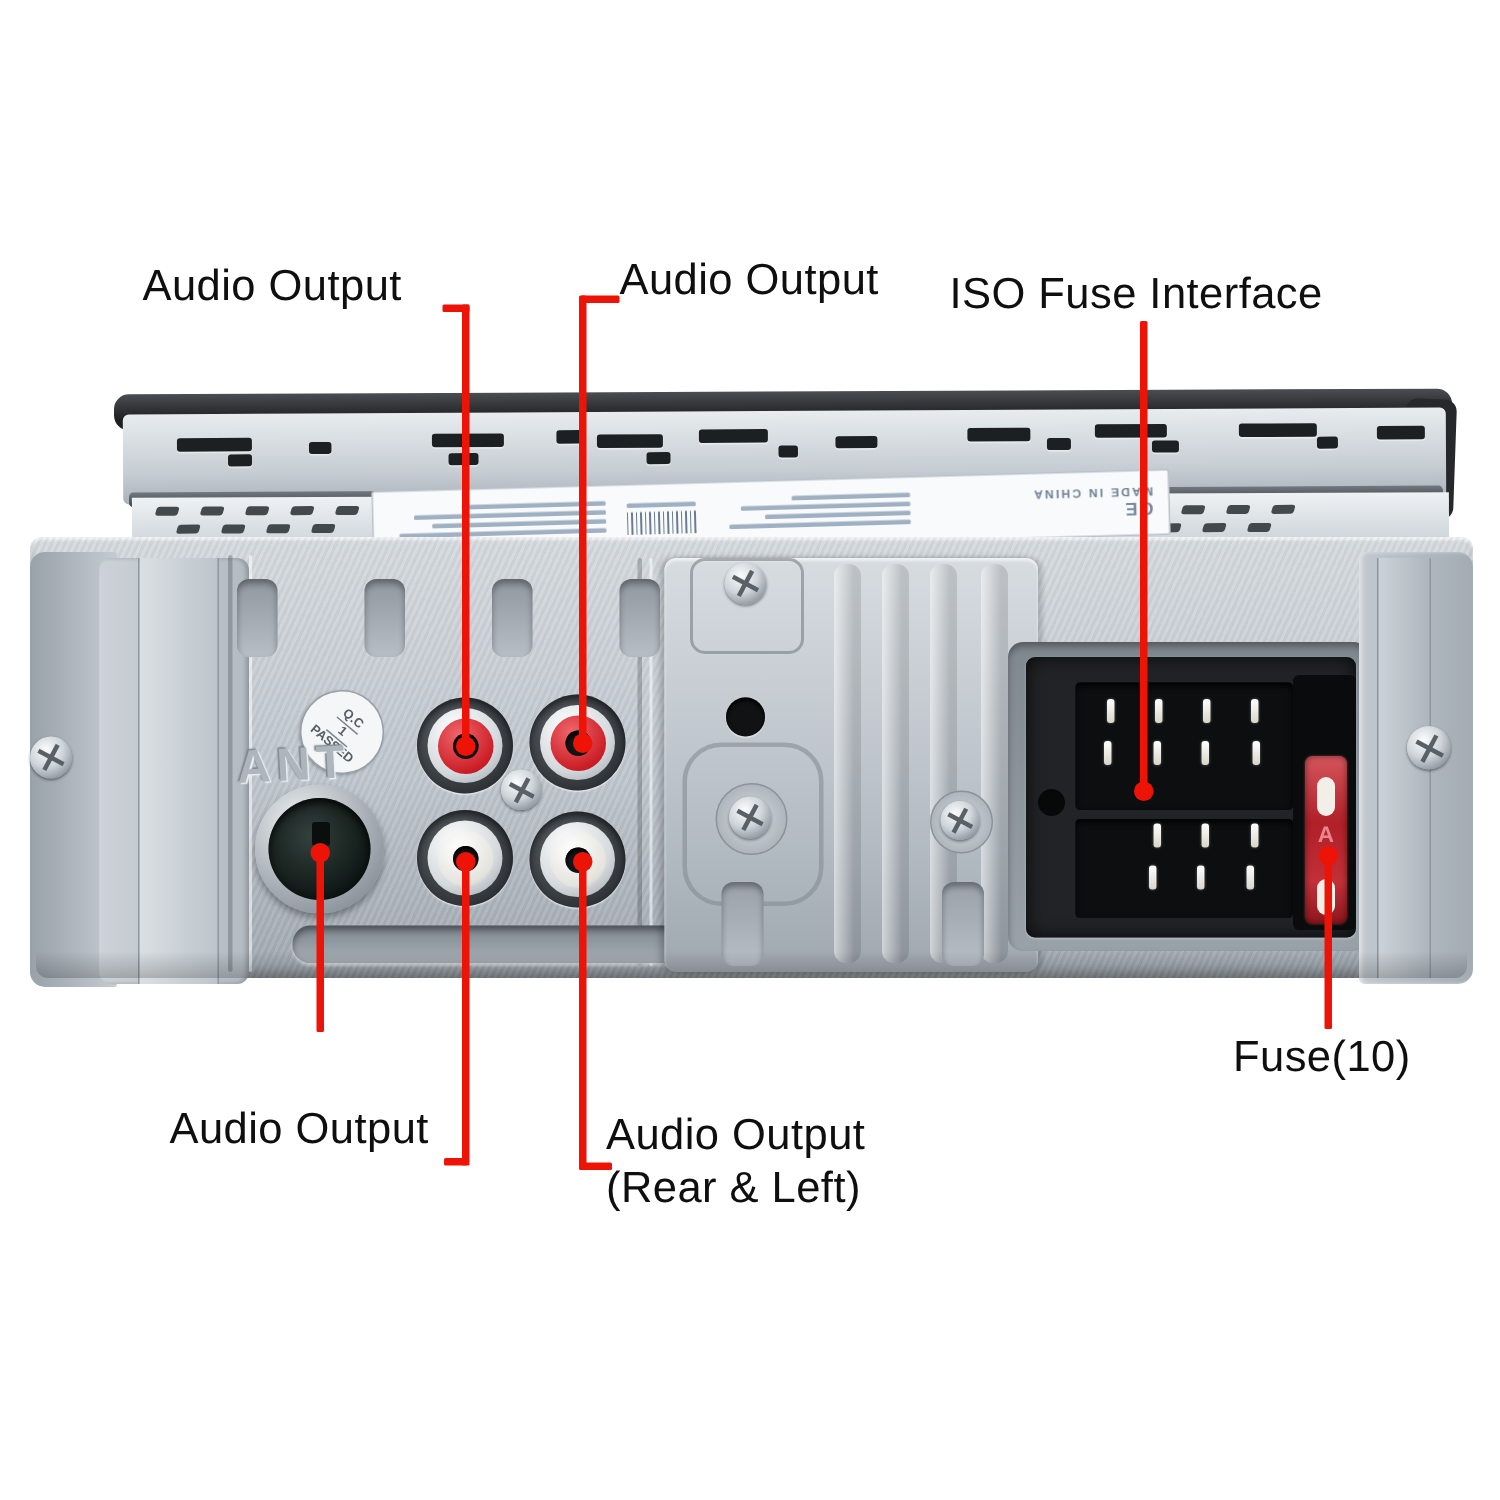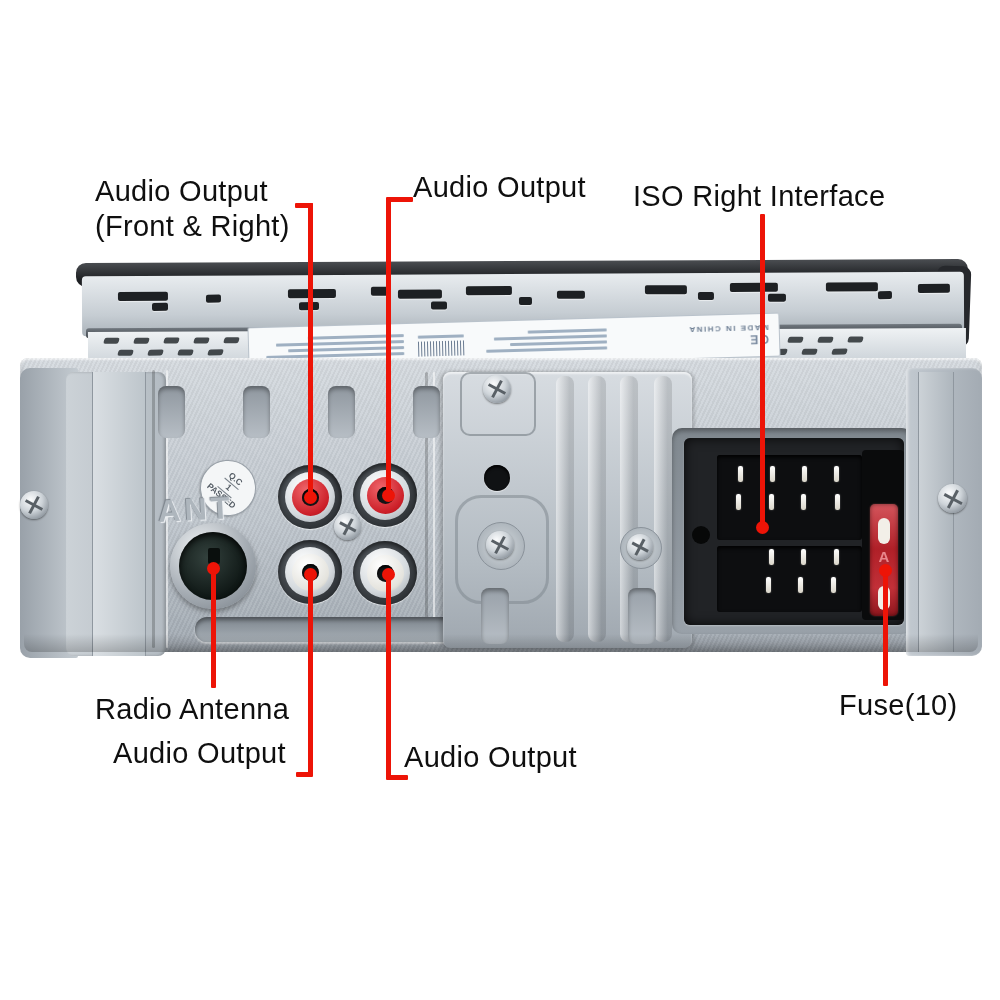--- a/index.html
+++ b/index.html
@@ -287,34 +287,33 @@
   <div class="dot" style="left:304px;top:491px"></div>
   <div class="dot" style="left:382px;top:489px"></div>
   <div class="dot" style="left:756px;top:521px"></div>
   <div class="dot" style="left:207px;top:562px"></div>
   <div class="dot" style="left:304px;top:568px"></div>
   <div class="dot" style="left:382px;top:568px"></div>
   <div class="dot" style="left:879px;top:564px"></div>
 
   <div class="label" style="left:95px;top:174px">
     <div>Audio Output</div>
-    <div>(Front &amp; Right)</div>
   </div>
   <div class="label" style="left:413px;top:170px">
     <div>Audio Output</div>
   </div>
-  <div class="label" style="left:633px;top:179px">ISO Right Interface</div>
-  <div class="label" style="left:95px;top:692px">Radio Antenna</div>
+  <div class="label" style="left:633px;top:179px">ISO Fuse Interface</div>
   <div class="label" style="left:113px;top:736px">
     <div>Audio Output</div>
   </div>
   <div class="label" style="left:404px;top:740px">
     <div>Audio Output</div>
-  </div>
-  <div class="label" style="left:839px;top:688px">Fuse(10)</div>
+    <div>(Rear &amp; Left)</div>
+  </div>
+  <div class="label" style="left:822px;top:688px">Fuse(10)</div>
 <div class="gap-notch" style="left: 158px; top: 386px;"></div>
     <div class="gap-notch" style="left: 243px; top: 386px;"></div>
     <div class="gap-notch" style="left: 328px; top: 386px;"></div>
     <div class="gap-notch" style="left: 413px; top: 386px;"></div>
     <div class="pin" style="left: 738px; top: 466px;"></div>
     <div class="pin" style="left: 770px; top: 466px;"></div>
     <div class="pin" style="left: 802px; top: 466px;"></div>
     <div class="pin" style="left: 834px; top: 466px;"></div>
     <div class="pin" style="left: 736px; top: 494px;"></div>
     <div class="pin" style="left: 769px; top: 494px;"></div>

